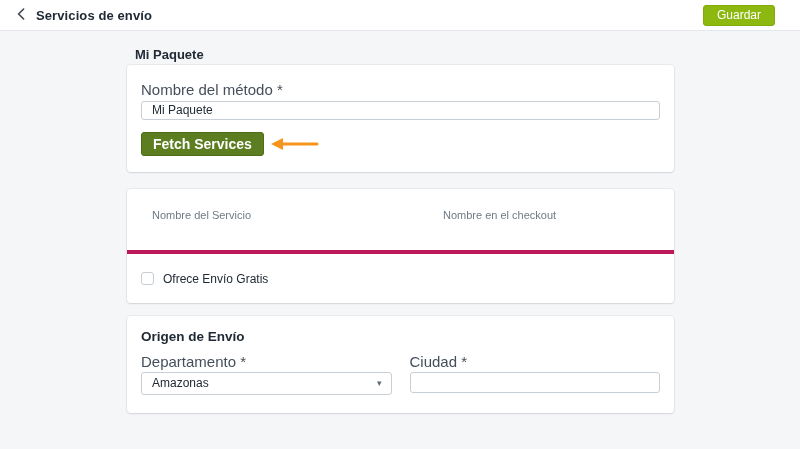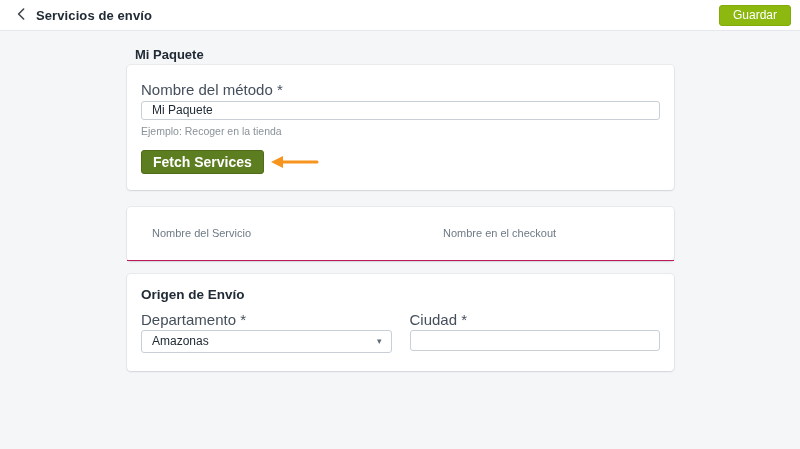--- a/index.html
+++ b/index.html
@@ -5,21 +5,21 @@
   * { margin:0; padding:0; box-sizing:border-box; }
   html,body { width:800px; height:449px; overflow:hidden; }
   body {
     font-family:"Liberation Sans", sans-serif;
     background:#f4f6f8;
     color:#212b36;
   }
   
   .topbar {
     height:31px; background:#ffffff; border-bottom:1px solid #e4e7eb;
-    display:flex; align-items:center; padding:0 9px 0 17px;
+    display:flex; align-items:center; padding:0 25px 0 17px;
   }
   .back-btn {
     display:flex; align-items:center; margin-right:11px; cursor:pointer;
     background:none; border:none; padding:0;
   }
   .topbar-title { font-size:13px; font-weight:600; color:#212b36; letter-spacing:.1px; }
   .save-btn {
     margin-left:auto; height:21px; padding:0 13px;
     background:#8cb810; border:1px solid #82ab07; border-radius:3px;
     color:#ffffff; font-size:12px; font-family:inherit; cursor:pointer;
@@ -51,21 +51,21 @@
   .fetch-btn {
     height:24px; padding:0 11px; background:#5d7d21; border:1px solid #4f6d18;
     border-radius:3px; color:#ffffff; font-size:14px; font-weight:bold;
     font-family:inherit; cursor:pointer;
   }
   .annotation-arrow { margin-left:7px; display:flex; align-items:center; }
   
   .card-services { margin-top:17px; }
   .table-head {
     display:grid; grid-template-columns:291px auto;
-    padding:20px 14px 20px 25px; border-bottom:1px solid #be185d;
+    padding:20px 14px 28px 25px; border-bottom:4px solid #be185d;
   }
   .th { font-size:11px; line-height:13px; color:#6e7a85; font-weight:normal; text-align:left; }
   .check-row { display:flex; align-items:center; padding:18px 14px 17px 14px; }
   .checkbox {
     appearance:none; -webkit-appearance:none;
     width:13px; height:13px; border:1px solid #c4cdd5; border-radius:3px;
     background:#fff; margin:0 9px 0 0; cursor:pointer;
   }
   .check-label { font-size:12px; color:#212b36; cursor:pointer; }
   
@@ -97,39 +97,42 @@
 
 <div class="page">
   <div class="wrap">
 
     <div class="section-title">Mi Paquete</div>
 
     <div class="card card-form">
       <div class="field-group">
         <label class="field-label">Nombre del método *</label>
         <input class="text-input" type="text" value="Mi Paquete" style="">
-        <div class="helper-text">Ejemplo: Recoger en la tienda</div>
       </div>
 
 
       <div class="fetch-row">
         <button class="fetch-btn">Fetch Services</button>
         <span class="annotation-arrow">
           <svg width="48" height="16" viewBox="0 0 48 16">
             <line x1="10" y1="8" x2="46" y2="8" stroke="#f7941e" stroke-width="3" stroke-linecap="round"></line>
             <polygon points="0,8 12,2 12,14" fill="#f7941e"></polygon>
           </svg>
         </span>
       </div>
     </div>
 
     <div class="card card-services">
       <div class="table-head">
         <div class="th">Nombre del Servicio</div>
         <div class="th">Nombre en el checkout</div>
+      </div>
+      <div class="check-row">
+        <input class="checkbox" type="checkbox" style="">
+        <span class="check-label">Ofrece Envío Gratis</span>
       </div>
     </div>
 
     <div class="card card-origin">
       <div class="origin-title">Origen de Envío</div>
       <div class="grid2">
         <div>
           <label class="field-label">Departamento *</label>
           <div class="select-box">
             <span>Amazonas</span>

